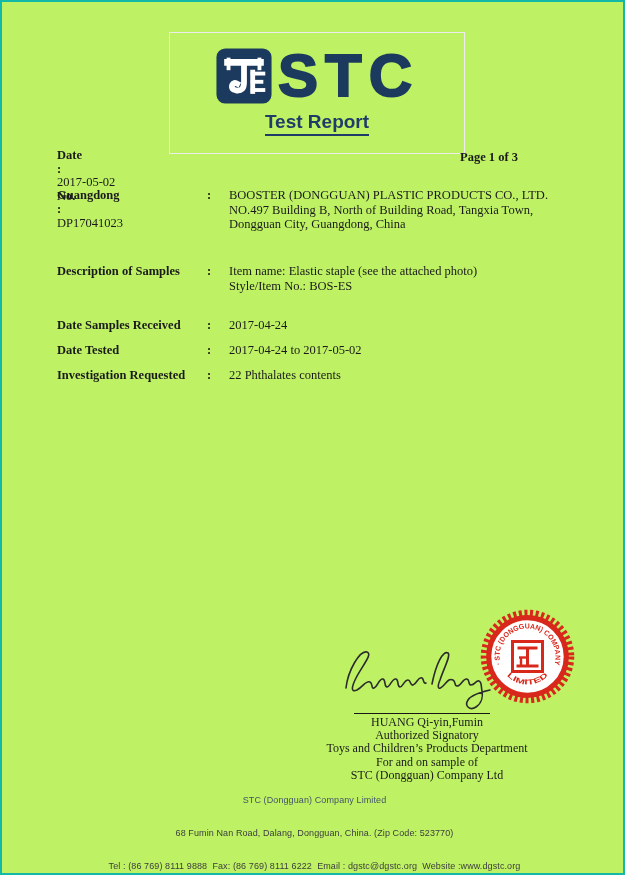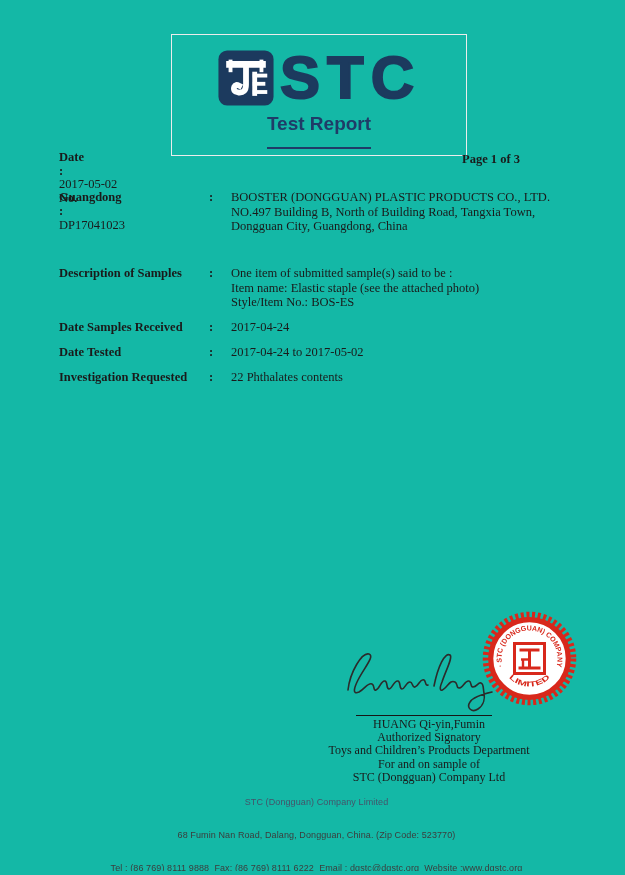--- a/index.html
+++ b/index.html
@@ -1,37 +1,37 @@
 <!DOCTYPE html>
 <html><head>
 <meta charset="utf-8">
 <style>
   html,body{margin:0;padding:0;background:#fff;}
   .page{
     position:relative;width:625px;height:875px;box-sizing:border-box;
-    background:#14b8a6;border:4px solid #14b8a6;overflow:hidden;
+    background:#bef264;border:2px solid #14b8a6;overflow:hidden;
     font-family:"Liberation Serif",serif;color:#1a1a1a;
   }
   
   .hdr-box{
     position:absolute;left:167px;top:30px;width:296px;height:122px;
     border:1px solid #ececec;box-sizing:border-box;
     display:flex;flex-direction:column;align-items:center;justify-content:flex-start;
   }
   .logo-row{display:flex;align-items:center;margin-top:12px;height:62px;}
   .logo-mark{width:58px;height:58px;margin-right:5px;}
   .wordmark{
     font-family:"Liberation Sans",sans-serif;font-weight:bold;
     font-size:60px;line-height:58px;letter-spacing:7px;color:#1c3a5e;
     -webkit-text-stroke:2px #1c3a5e;
   }
   .report-title{
     margin-top:4px;
     font-family:"Liberation Sans",sans-serif;font-weight:bold;font-size:19px;
-    color:#1f3c68;border-bottom:2px solid #1f3c68;padding-bottom:12px;
+    color:#1f3c68;border-bottom:2px solid #1f3c68;padding-bottom:1px;
   }
   
   .meta{position:absolute;left:55px;top:147px;font-size:12.5px;line-height:13.5px;}
   .meta-row{display:flex;flex-direction:column;}
   .meta-label{font-weight:bold;width:40px;}
   .meta-colon{font-weight:bold;width:12px;}
   .page-num{position:absolute;left:458px;top:148px;font-weight:bold;font-size:12.5px;}
   
   .frow{position:absolute;left:55px;width:530px;display:flex;font-size:12.5px;line-height:14.5px;}
   .flabel{width:150px;font-weight:bold;flex:none;}
@@ -101,21 +101,20 @@
       <div class="vline">NO.497 Building B, North of Building Road, Tangxia Town,</div>
       <div class="vline">Dongguan City, Guangdong, China</div>
       <div class="vline"></div>
     </div>
   </div>
 
   <div class="frow" style="top:262px;">
     <div class="flabel">Description of Samples</div>
     <div class="fcolon">:</div>
     <div class="fvalue">
-      <div class="vline">One item of submitted sample(s) said to be :</div>
       <div class="vline">Item name: Elastic staple (see the attached photo)</div>
       <div class="vline">Style/Item No.: BOS-ES</div>
     </div>
   </div>
 
   <div class="frow" style="top:316px;">
     <div class="flabel">Date Samples Received</div>
     <div class="fcolon">:</div>
     <div class="fvalue">
       <div class="vline">2017-04-24</div>

